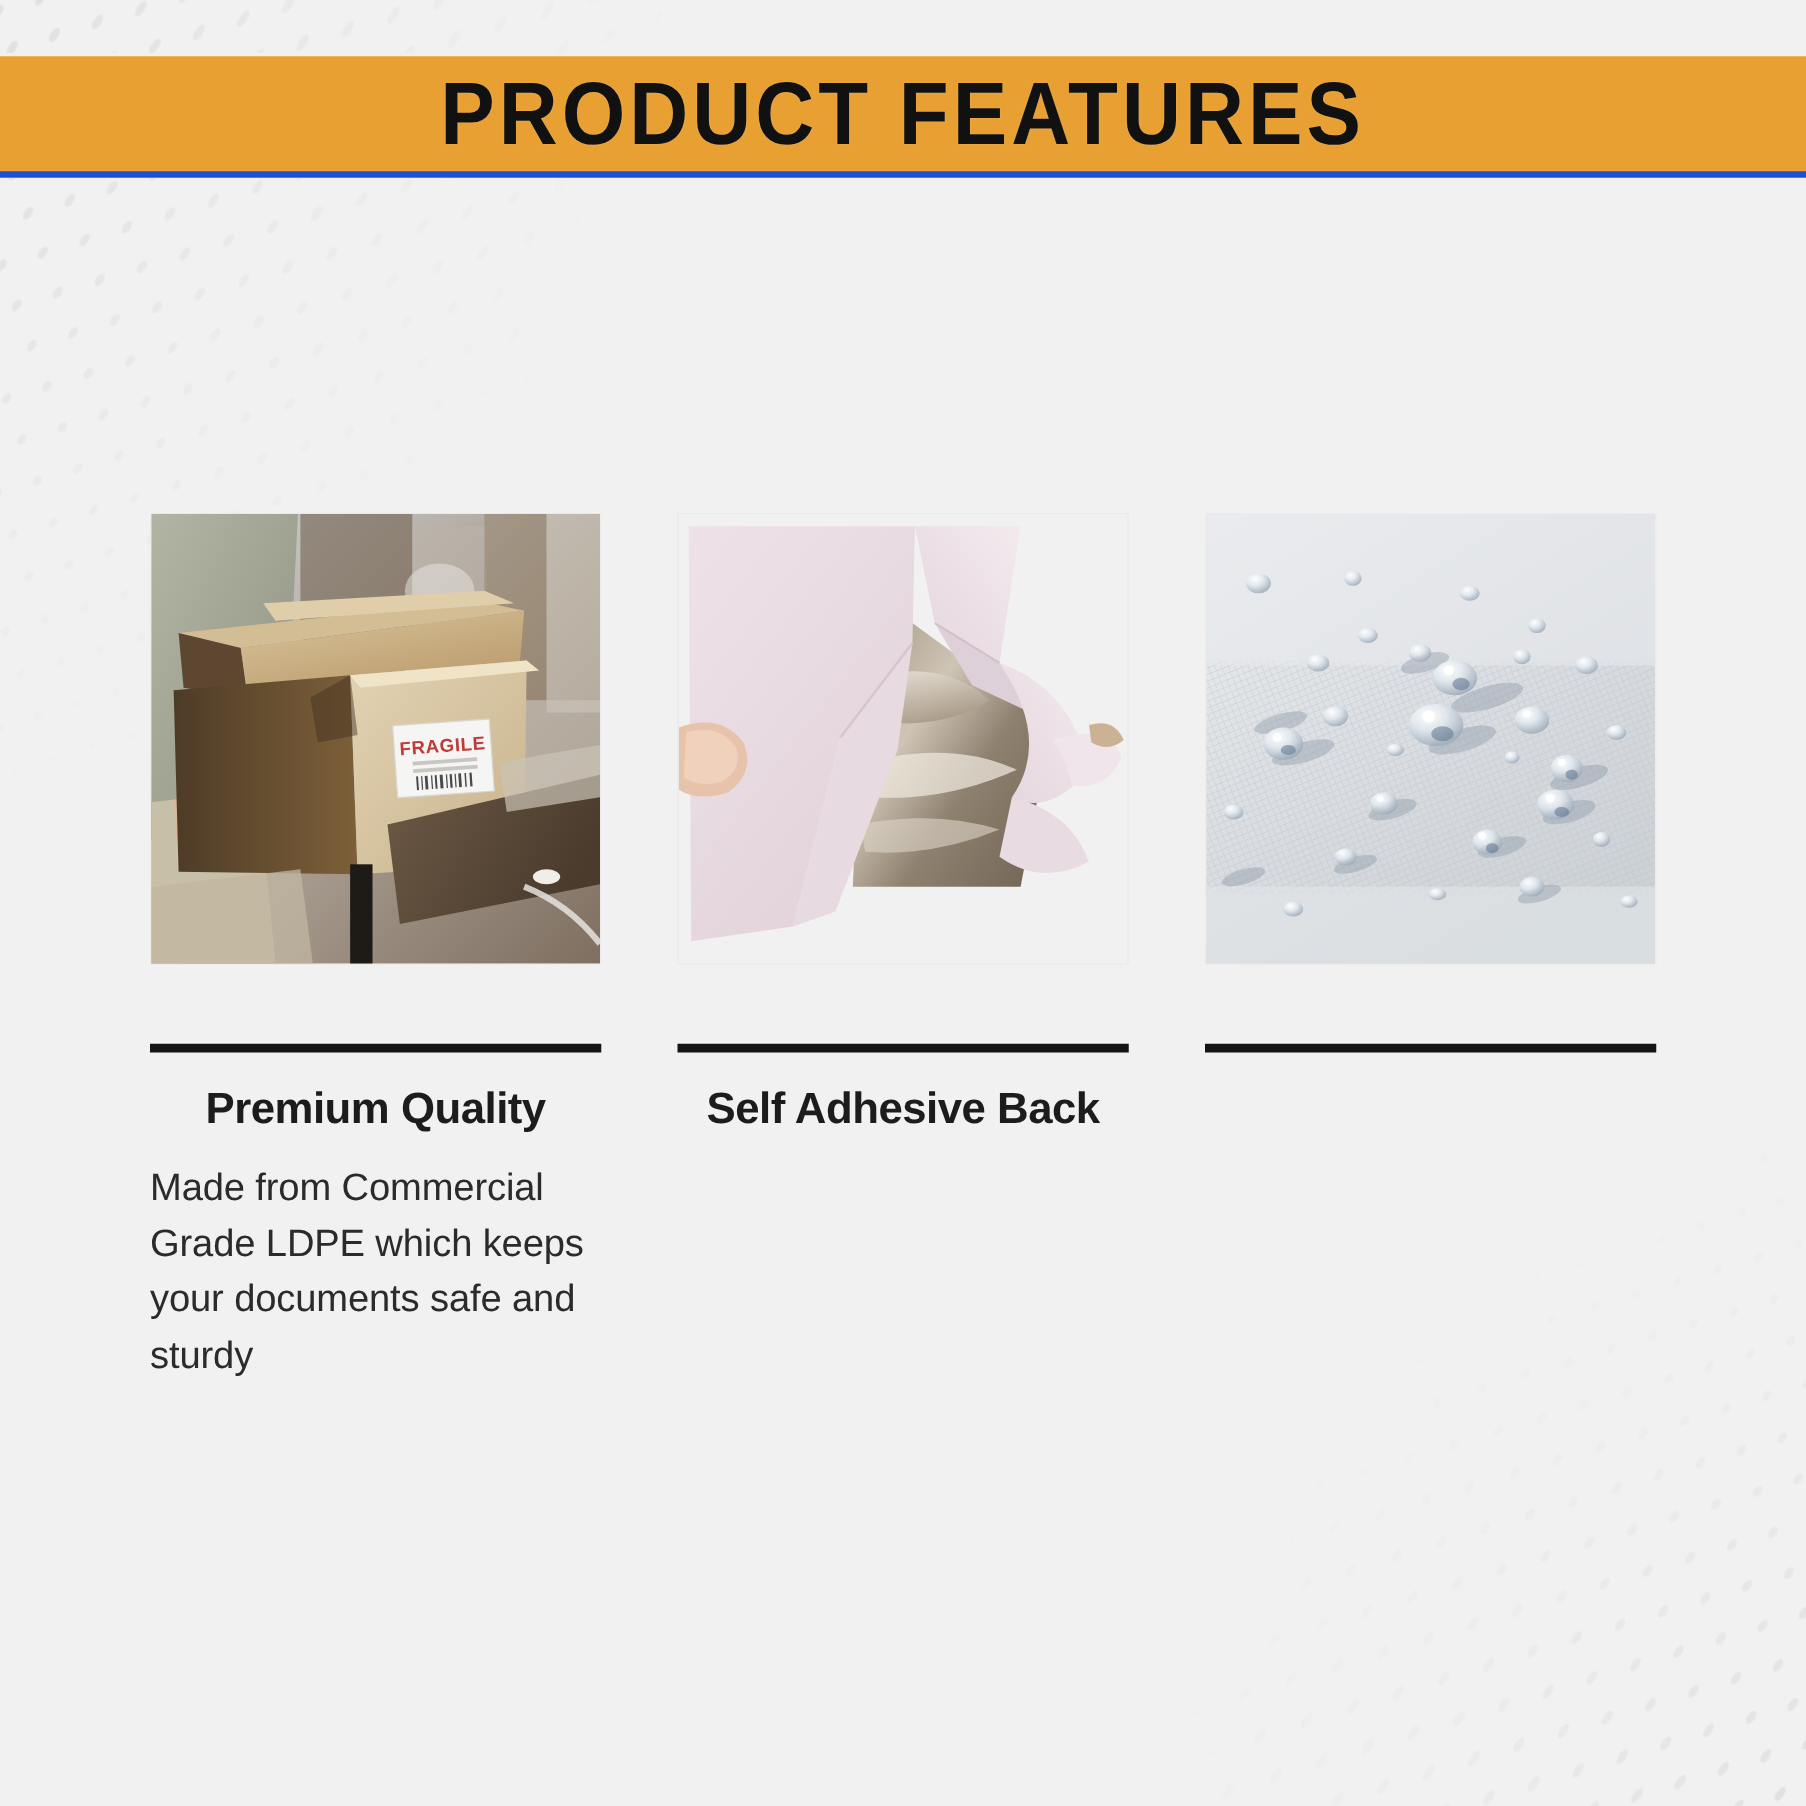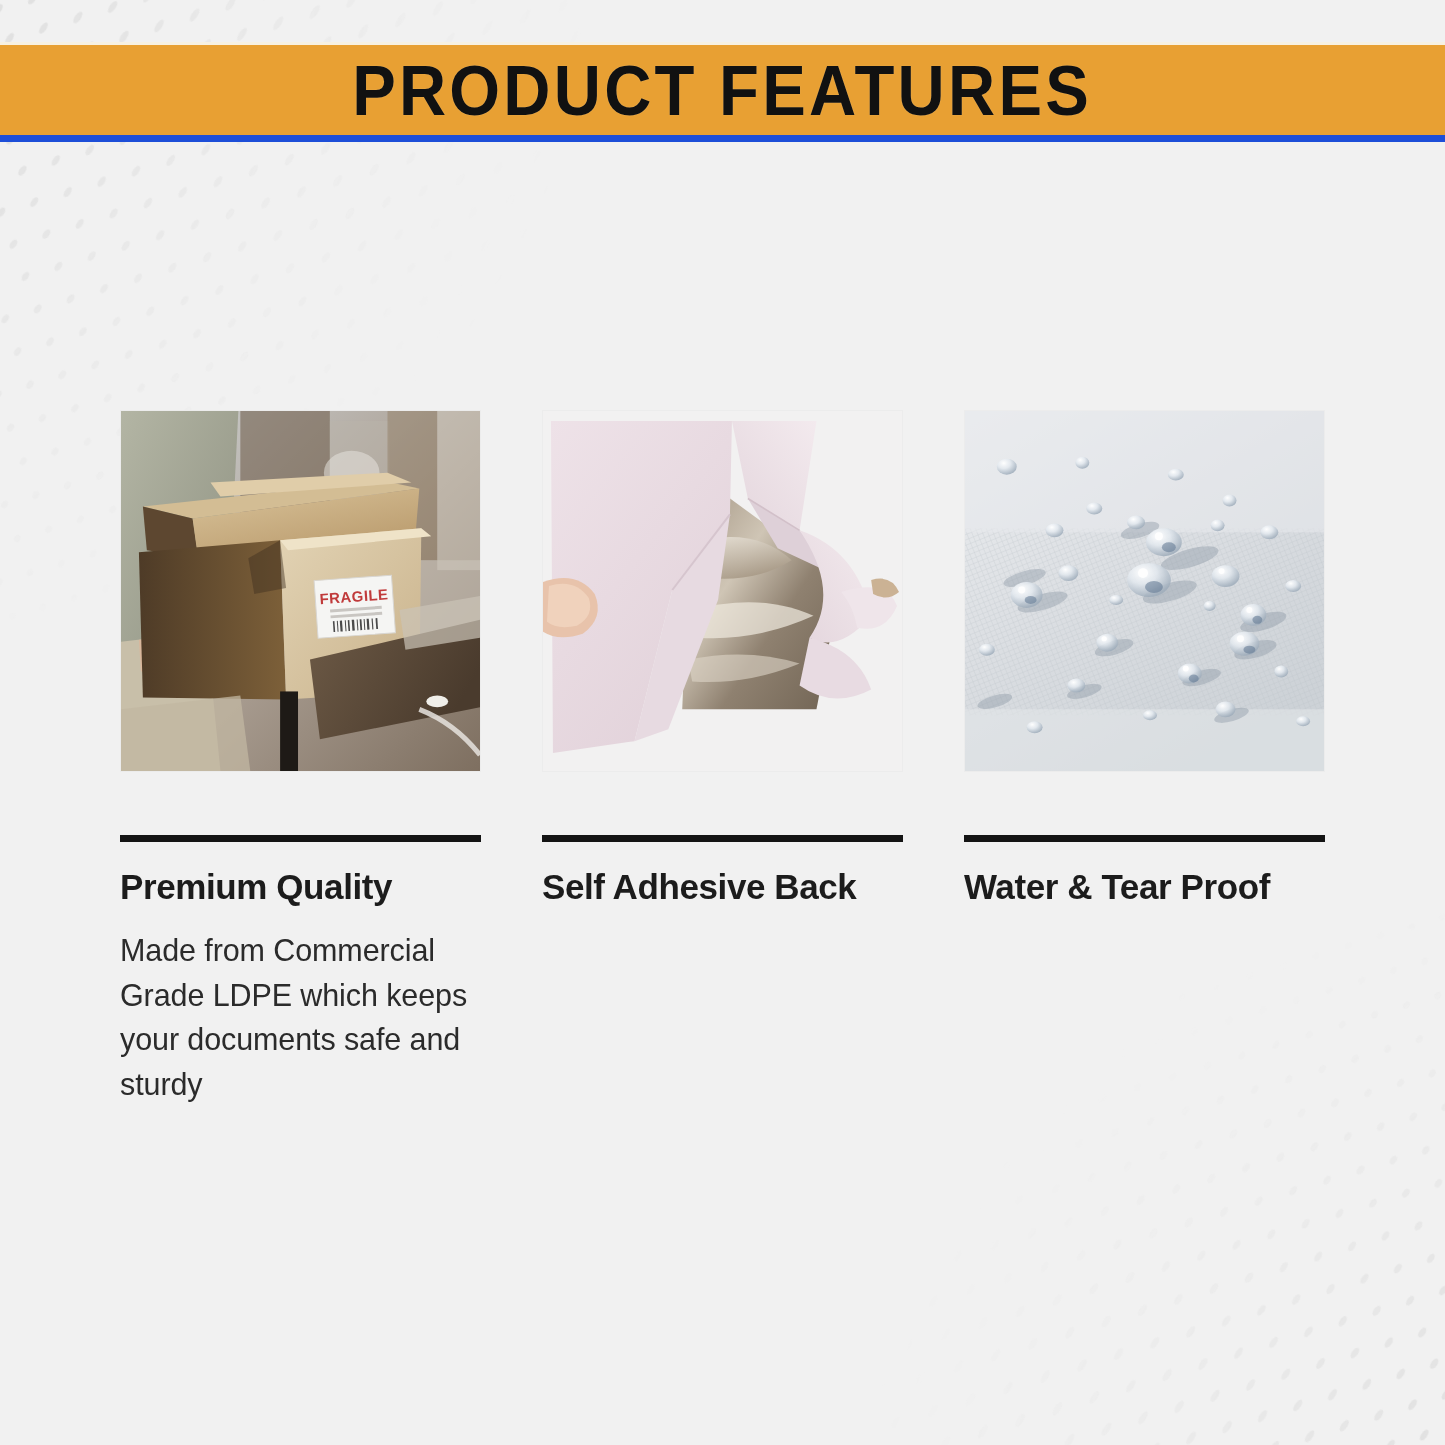--- a/index.html
+++ b/index.html
@@ -26,21 +26,21 @@
   }
   .deco svg { width:100%; height:100%; display:block; }
 
   
   .banner {
     position:absolute;
     top:42px; left:0;
     width:1445px; height:100px;
     background:#e8a033;
     border-top:3px solid #f7f1e2;
-    border-bottom:7px solid #1d4ed8;
+    border-bottom:5px solid #1d4ed8;
     display:flex; align-items:center; justify-content:center;
     z-index:3;
   }
   .banner-title {
     font-family:"Liberation Sans Narrow","Liberation Sans", sans-serif;
     font-weight:bold;
     font-size:71px;
     letter-spacing:3.5px;
     color:#111111;
     transform:scaleX(0.92);
@@ -69,21 +69,21 @@
   .card-photo svg { display:block; width:100%; height:100%; }
 
   .card-rule {
     width:361px; height:7px;
     background:#141414;
     margin-top:63px;
   }
 
   .card-title {
     margin-top:27px;
-    text-align:left;
+    text-align:center;
     font-size:35px;
     font-weight:bold;
     color:#1c1c1c;
     letter-spacing:-0.4px;
     line-height:1.05;
   }
 
   .card-body {
     margin-top:22px;
     font-size:30.5px;
@@ -1704,16 +1704,15 @@
             <ellipse cx="190" cy="177" rx="9" ry="6"></ellipse>
             <ellipse cx="66" cy="190" rx="6" ry="4"></ellipse>
             <ellipse cx="286" cy="240" rx="6" ry="4"></ellipse>
             <ellipse cx="294" cy="210" rx="5" ry="4"></ellipse>
             <ellipse cx="230" cy="269" rx="5" ry="4"></ellipse>
           </g>
         </g>
       </svg>
     </div>
     <div class="card-rule"></div>
-    <div class="card-title">Water &amp; Tear Proof</div>
   </div>
 
 </div>
 
 </body></html>

